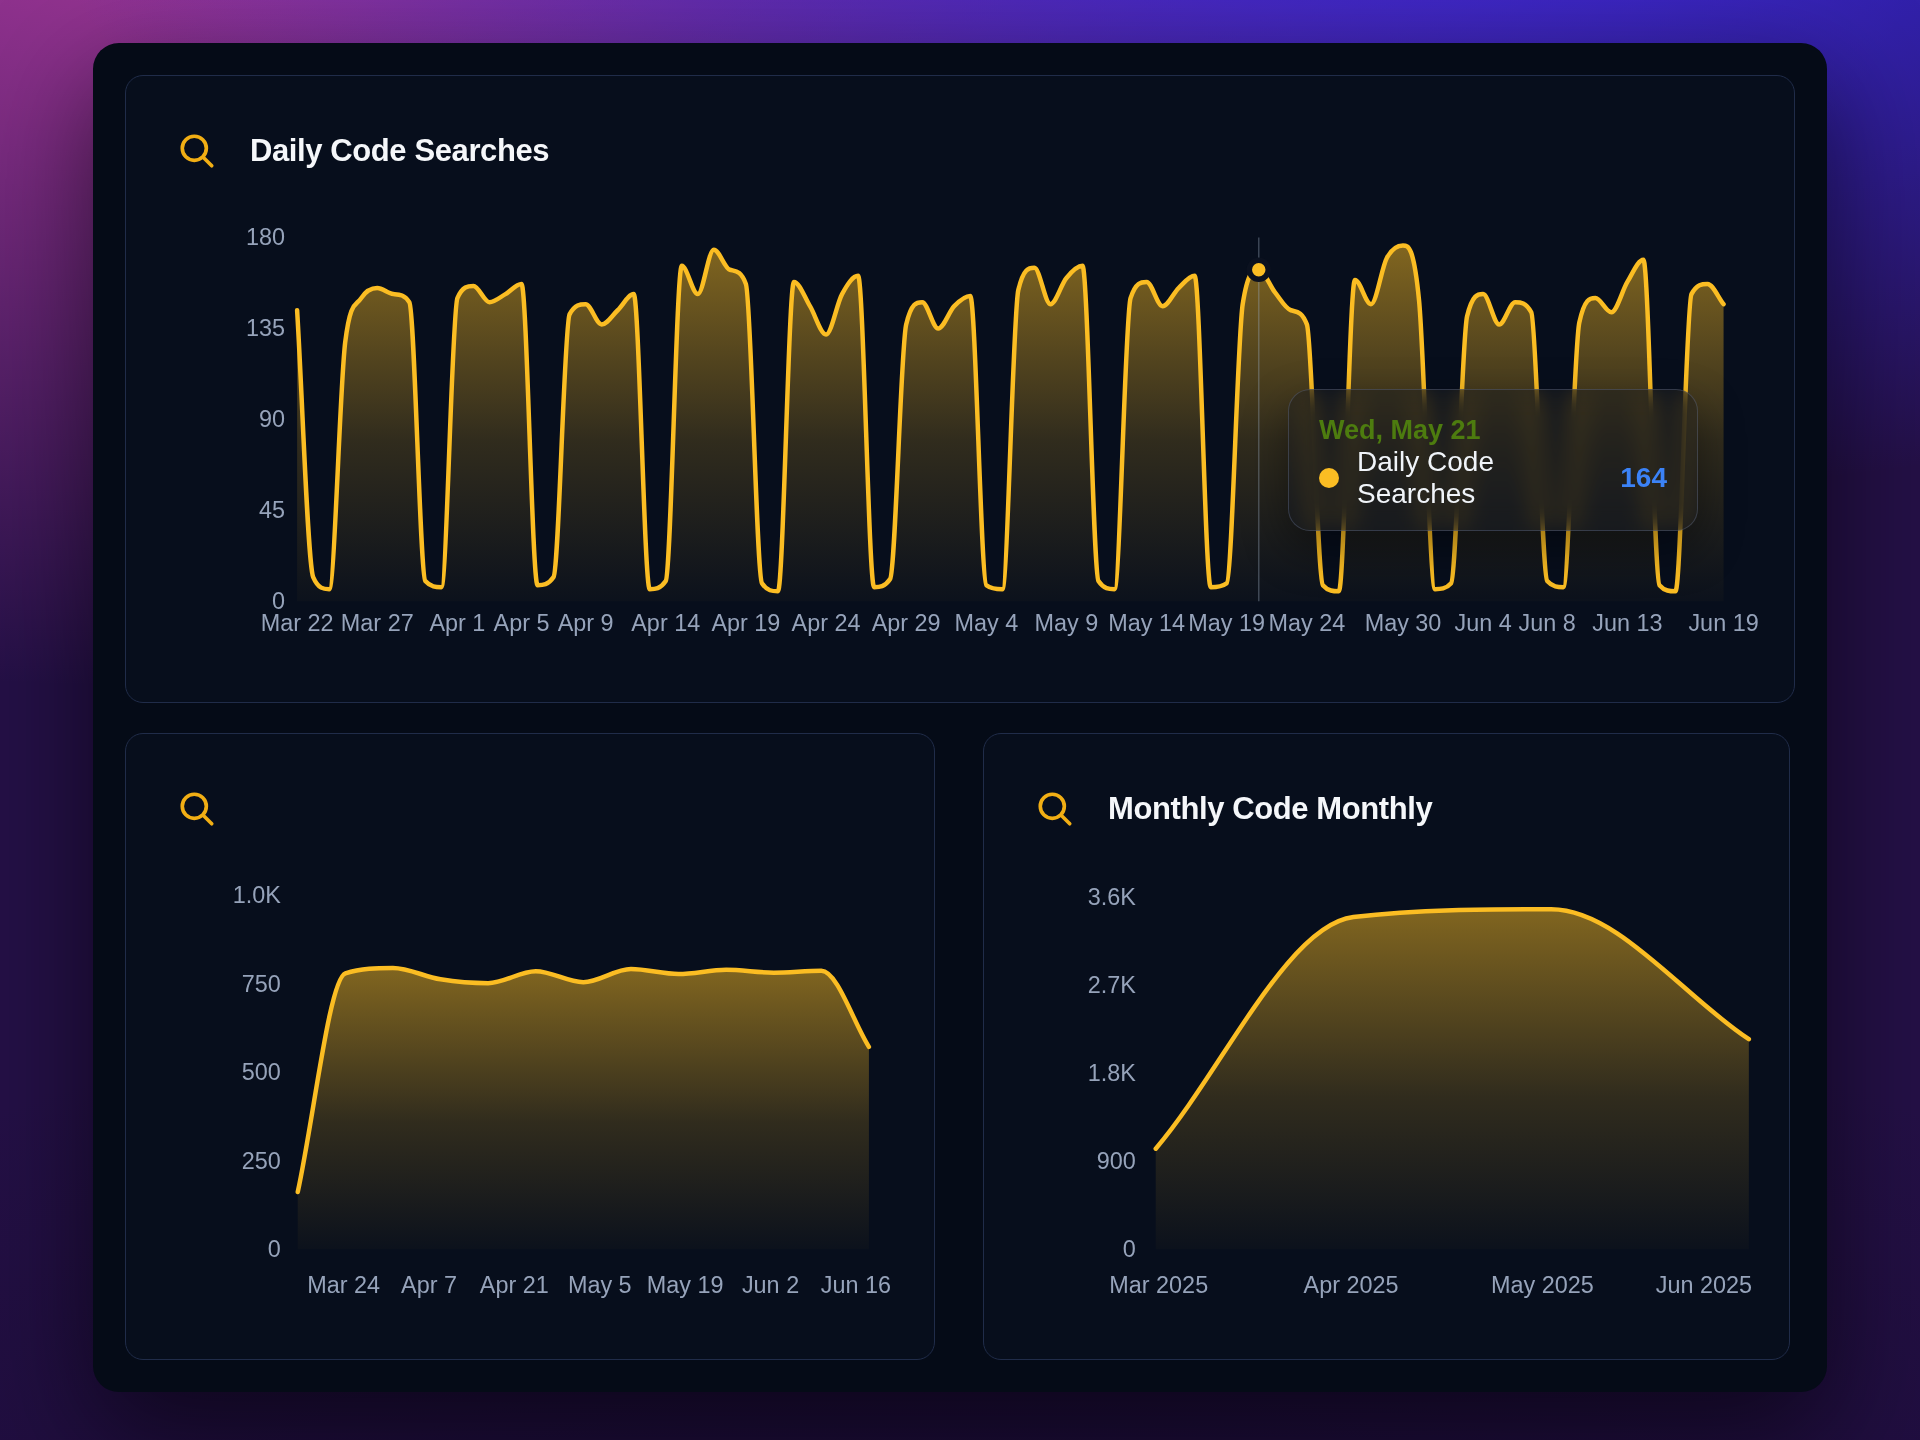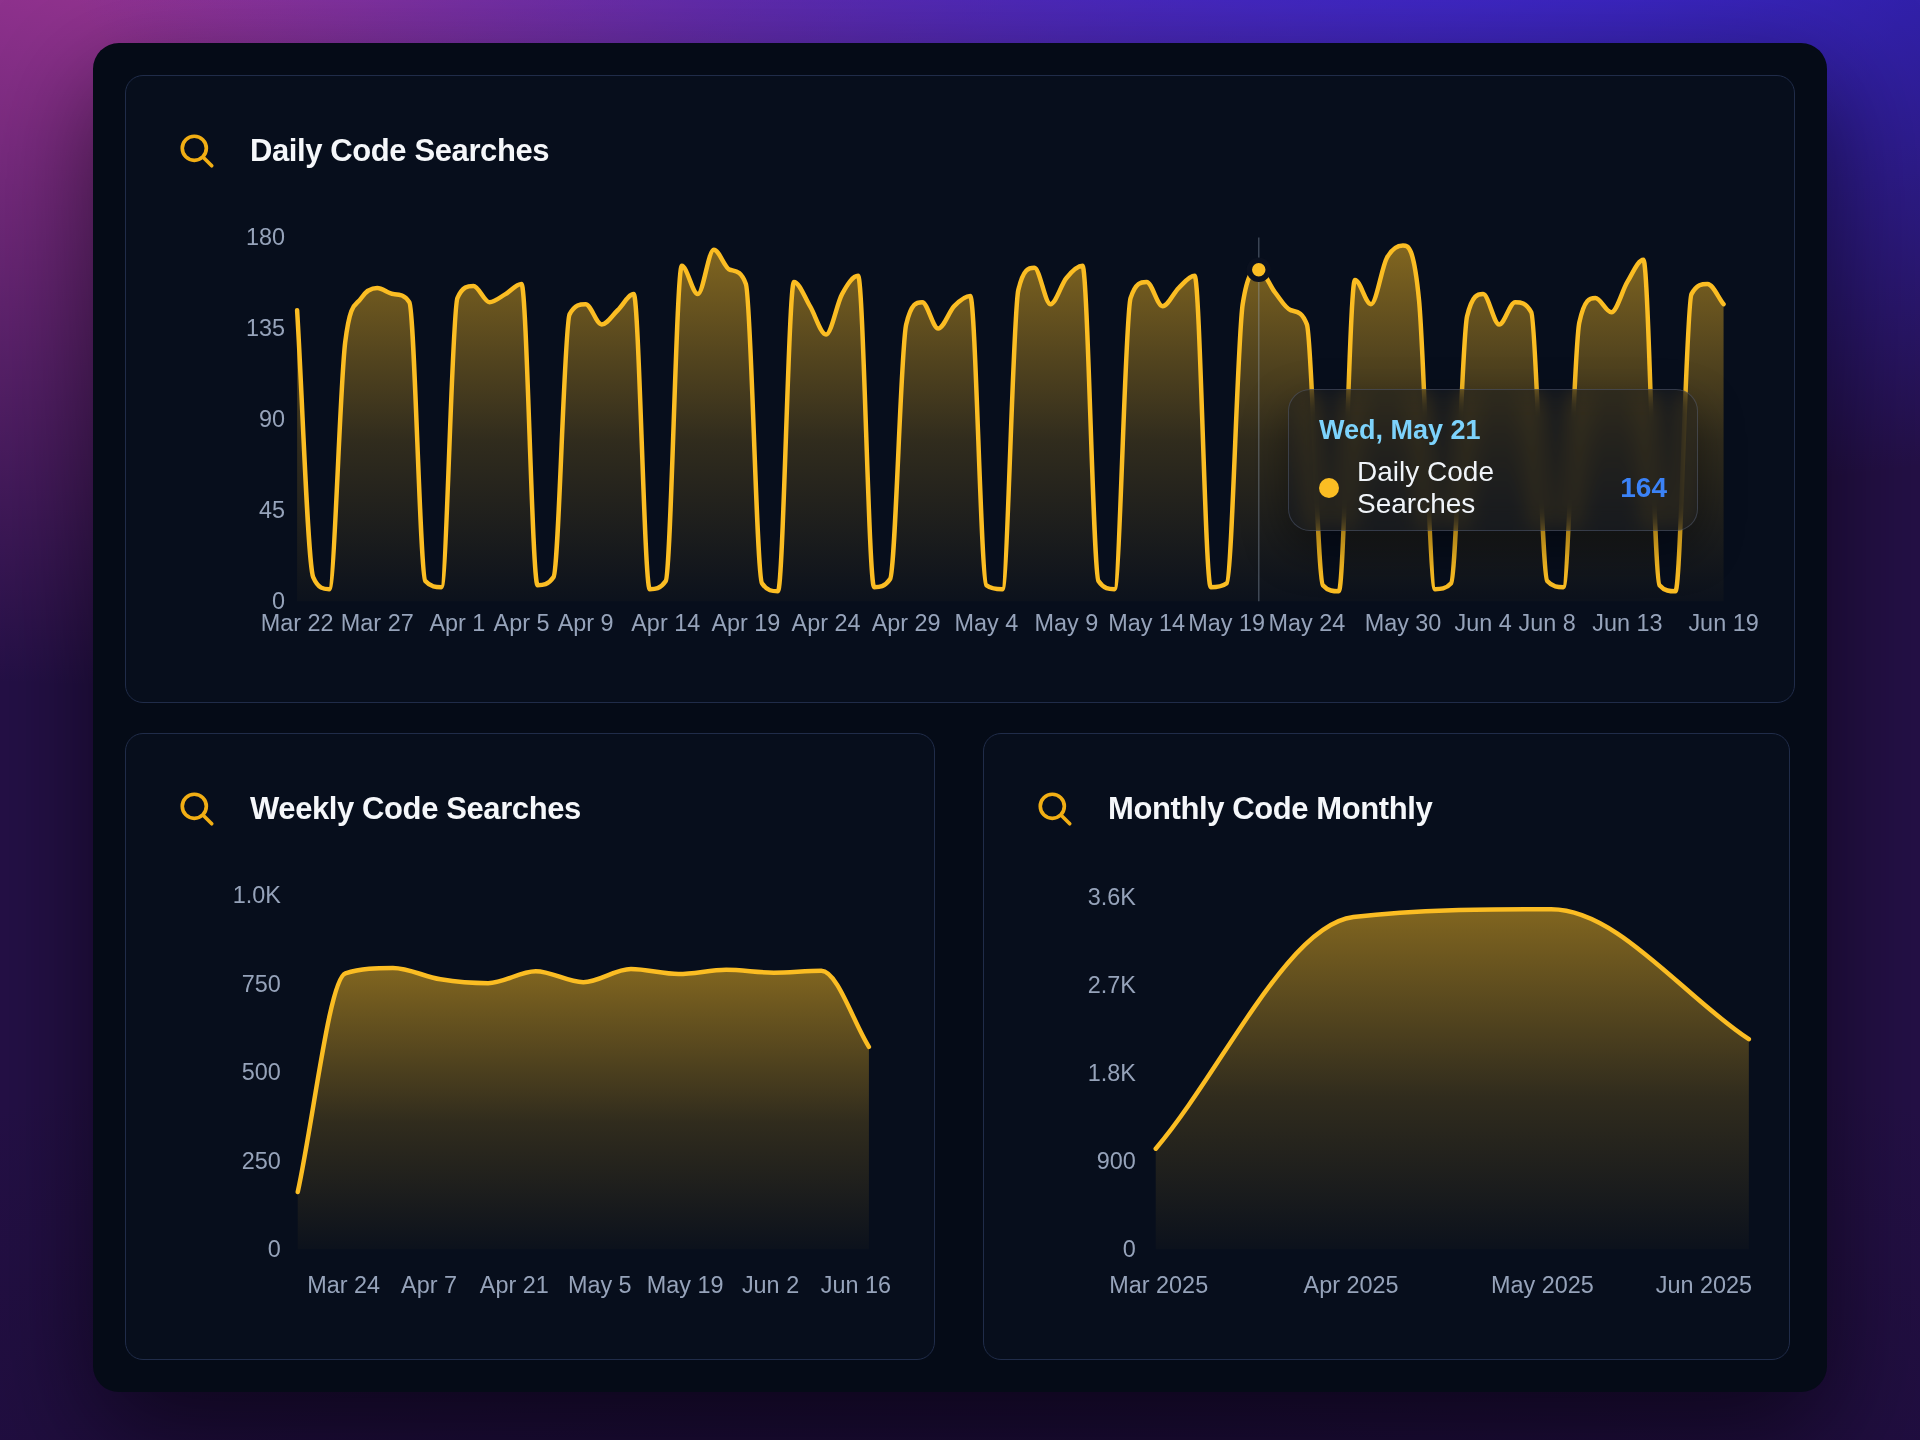--- a/index.html
+++ b/index.html
@@ -40,21 +40,21 @@
   }
   .tooltip{
     position:absolute; left:1162px; top:313px; width:410px; height:142px;
     border-radius:22px; padding:25px 30px;
     background:rgba(16,21,33,.42);
     backdrop-filter:blur(13px) saturate(1.15);
     -webkit-backdrop-filter:blur(13px) saturate(1.15);
     border:1px solid rgba(125,145,185,.28);
     box-shadow:0 18px 45px rgba(0,0,0,.4);
   }
-  .tt-date{ color:#7dd3fc; font-size:27px; font-weight:600; margin-bottom:10px; }
+  .tt-date{ color:#4d7c0f; font-size:27px; font-weight:600; margin-bottom:0; }
   .tt-row{ display:flex; align-items:center; gap:18px; }
   .tt-dot{ width:20px; height:20px; border-radius:50%; background:#fbbd23; flex:0 0 auto; }
   .tt-label{ color:#f0f4f9; font-size:28px; }
   .tt-value{ color:#3b82f6; font-size:28px; font-weight:700; margin-left:auto; }
 </style>
 </head>
 <body>
 
 <div class="window">
 
@@ -135,21 +135,20 @@
         <text x="475" y="561" text-anchor="middle">May 5</text>
         <text x="560.7" y="561" text-anchor="middle">May 19</text>
         <text x="646.3" y="561" text-anchor="middle">Jun 2</text>
         <text x="732" y="561" text-anchor="middle">Jun 16</text>
       </svg>
     <div class="card-header">
       <svg class="mag" viewBox="0 0 24 24">
         <circle cx="10.3" cy="10.3" r="7.6" fill="none" stroke="#f1ae14" stroke-width="2.3"></circle>
         <line x1="15.9" y1="15.9" x2="21.3" y2="21.3" stroke="#f1ae14" stroke-width="2.3" stroke-linecap="round"></line>
       </svg>
-      <div class="card-title">Weekly Code Searches</div>
     </div>
   </div>
 
   <div class="card card-monthly">
     <svg id="svg-monthly" class="chart-svg" viewBox="0 0 807 627">
         <defs>
           <linearGradient id="grad2" x1="0" y1="0" x2="0" y2="1">
             <stop offset="0%" stop-color="#fbbd23" stop-opacity="0.5"></stop>
             <stop offset="55%" stop-color="#fbbd23" stop-opacity="0.17"></stop>
             <stop offset="100%" stop-color="#fbbd23" stop-opacity="0.02"></stop>

